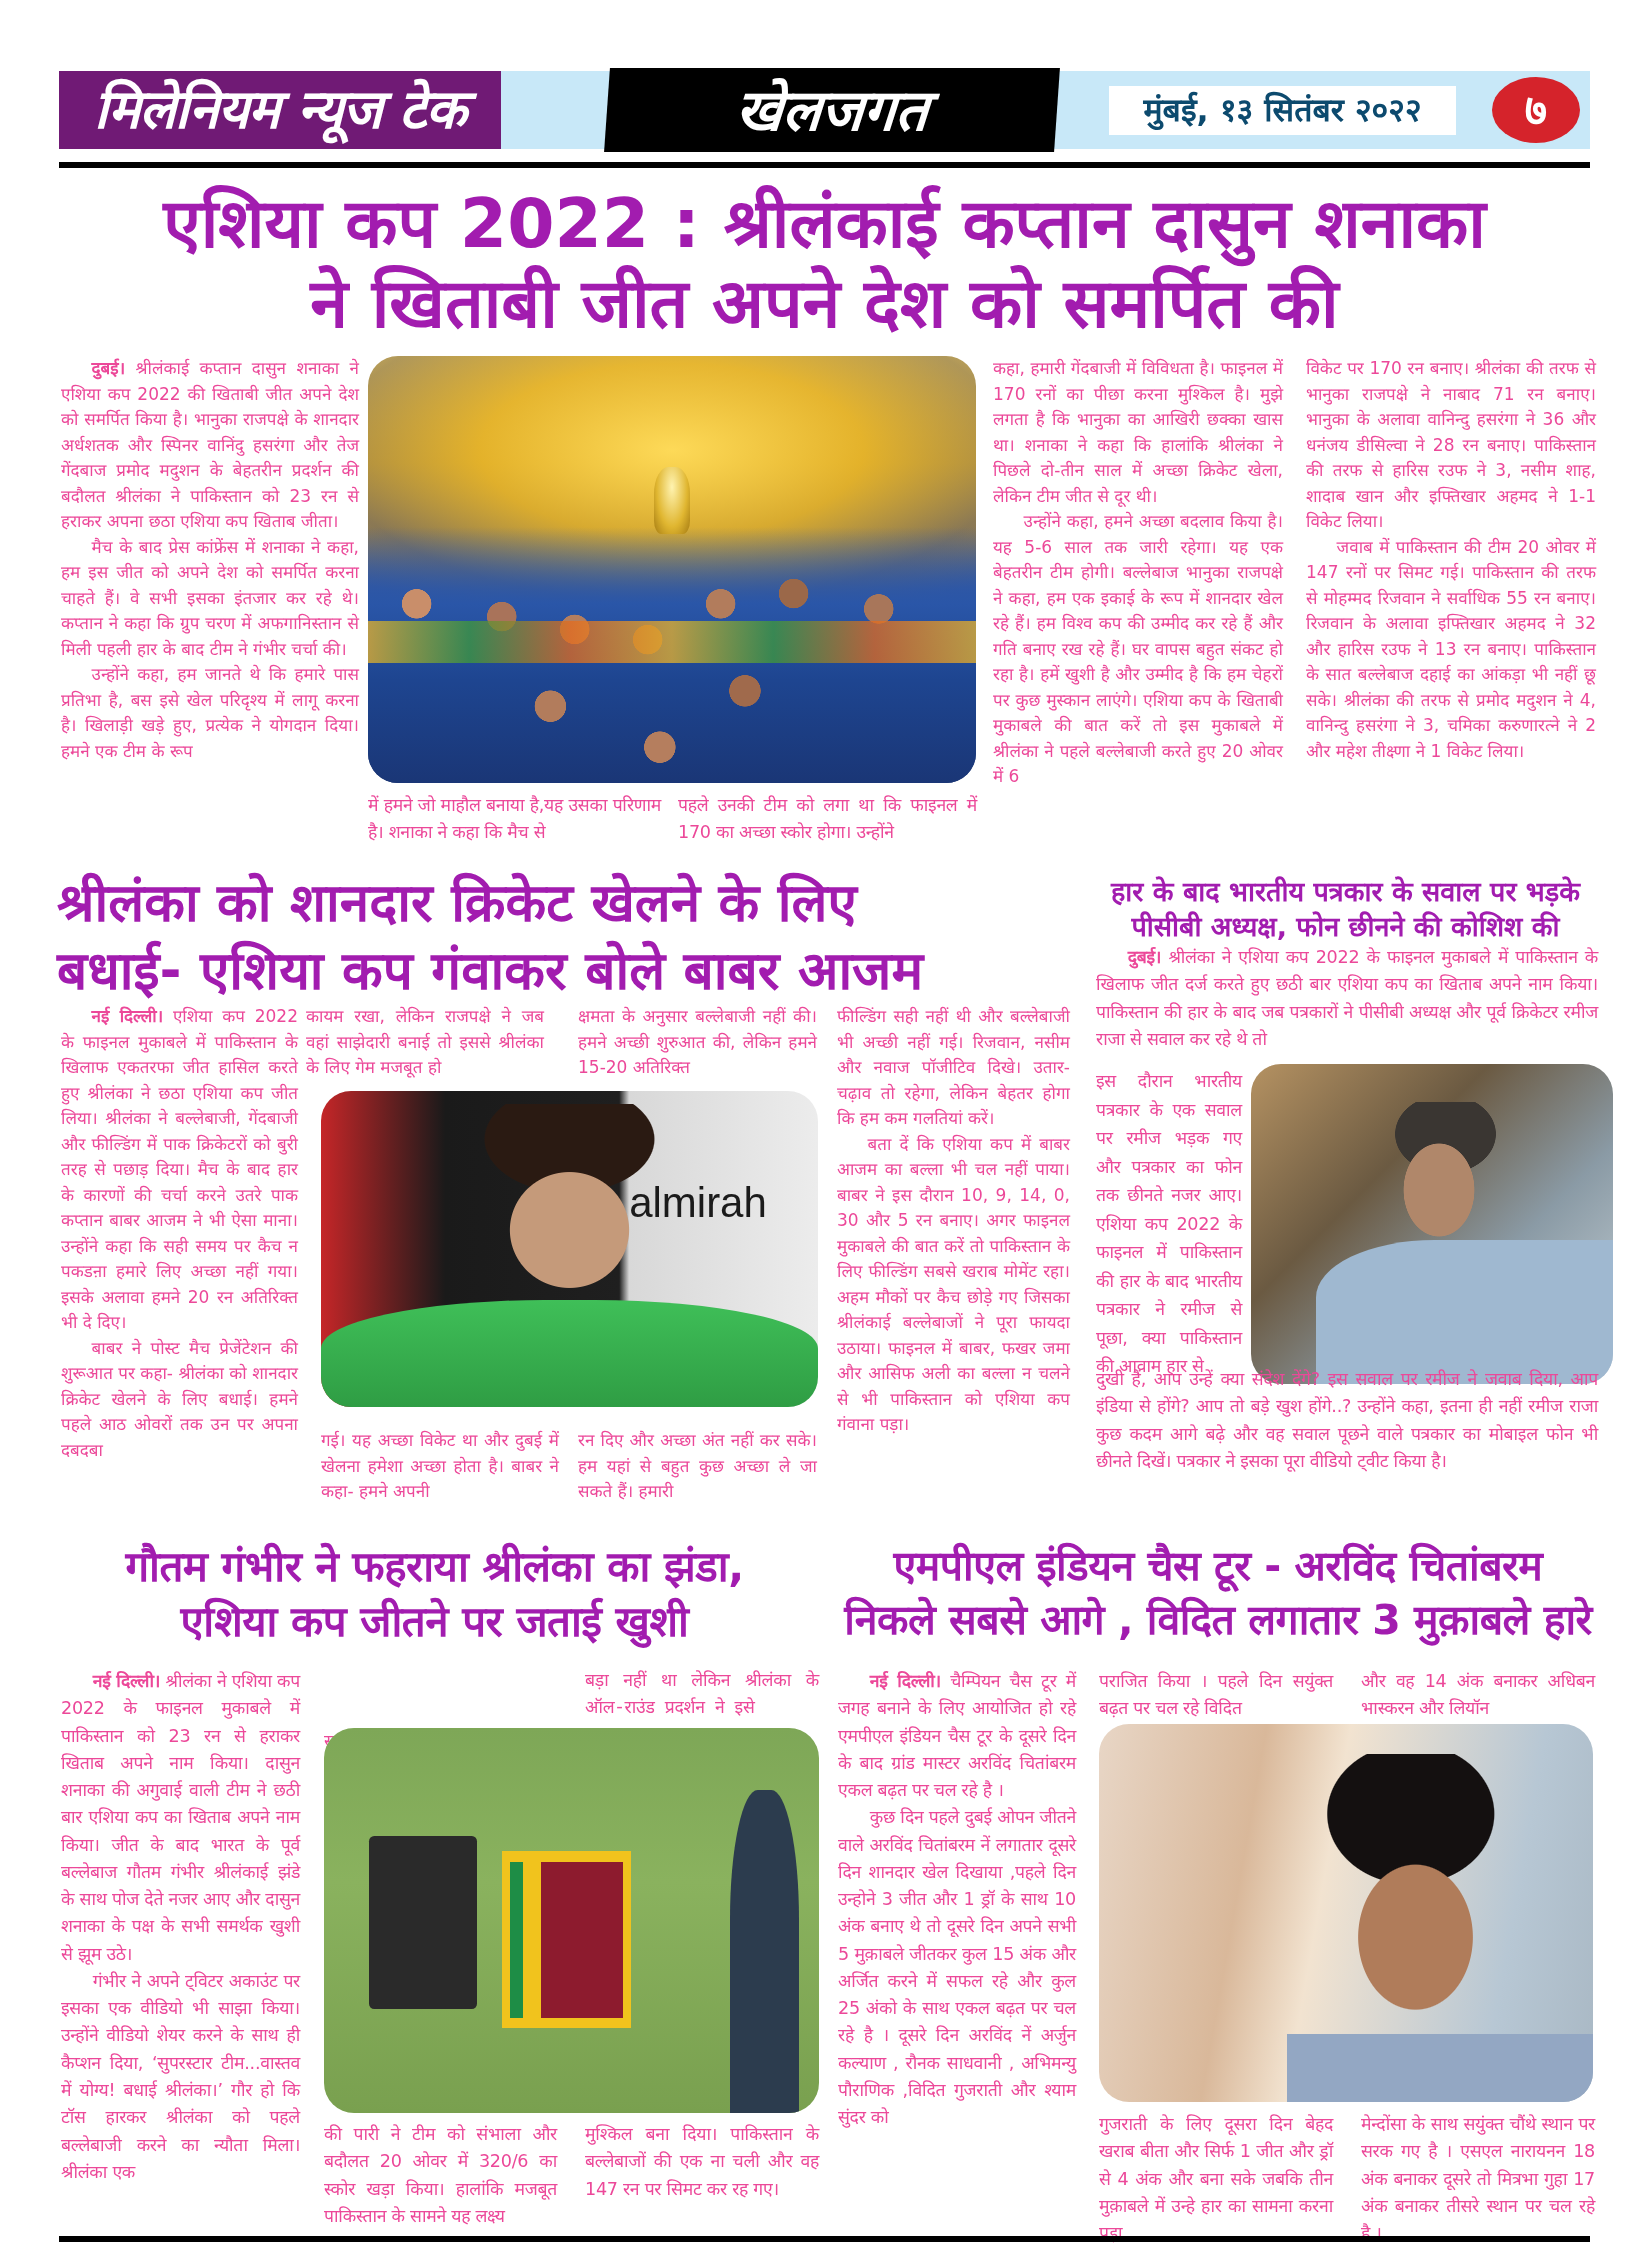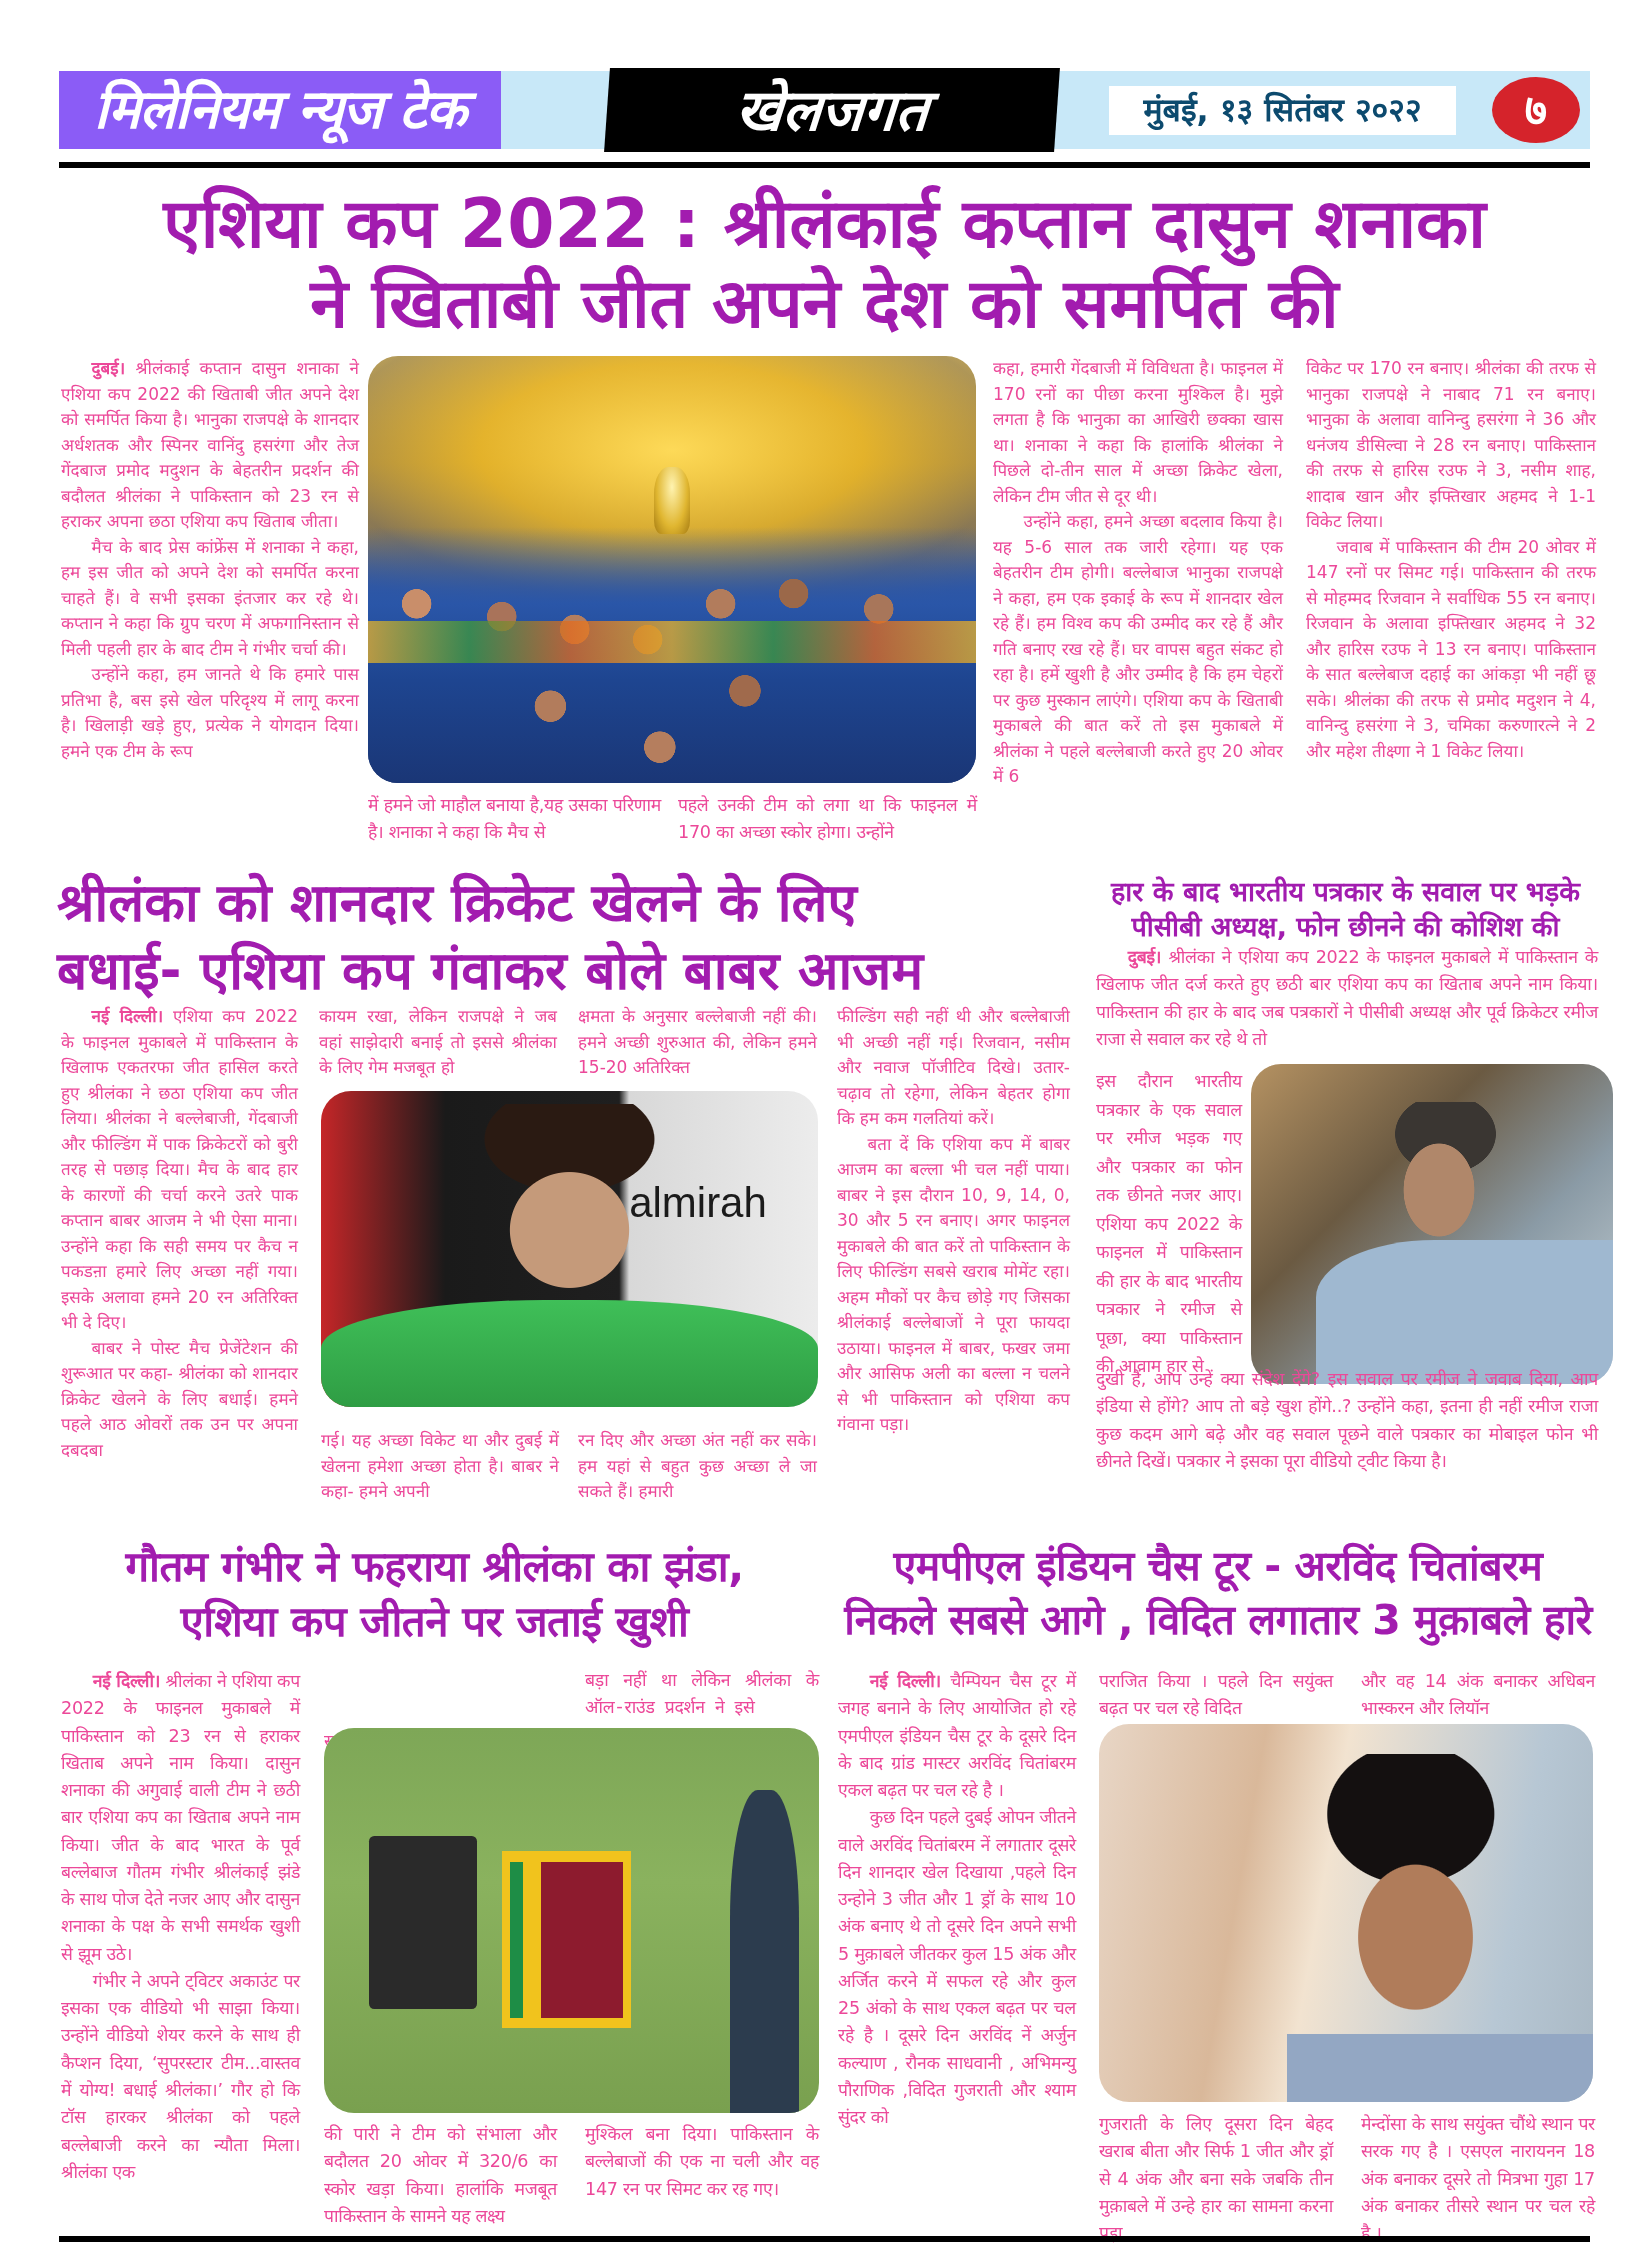--- a/index.html
+++ b/index.html
@@ -1,21 +1,21 @@
 <!DOCTYPE html>
 <html style="font-size:8.3px"><head>
 <meta charset="utf-8">
 <style>
   * { box-sizing: border-box; margin: 0; padding: 0; }
   html, body { width: 1650px; height: 2261px; background: #ffffff; overflow: hidden; }
   body { font-family: "DejaVu Sans", "Liberation Sans", sans-serif; color: #111; position: relative; }
 
   
   .masthead { position: absolute; left: 59px; top: 71px; width: 1531px; height: 78px; background: #c8e8f8; }
-  .mast-brand { position: absolute; left: 0; top: 0; width: 442px; height: 78px; background: #8b5cf6;
+  .mast-brand { position: absolute; left: 0; top: 0; width: 442px; height: 78px; background: #701a75;
     color: #fff; font-weight: bold; font-size: 54px; line-height: 78px; text-align: center; font-style: italic; letter-spacing: -1px; }
   .mast-section { position: absolute; left: 548px; top: -3.1px; width: 450px; height: 84px; background: #000;
     color: #fff; font-weight: bold; font-size: 57px; line-height: 84px; text-align: center; transform: skewX(-4deg); font-style: italic; }
   .mast-date { position: absolute; left: 1050px; top: 14.5px; width: 347px; height: 49px; background: #fff;
     font-weight: bold; font-size: 32px; line-height: 49px; text-align: center; color: #0c4a6e; }
   .mast-page { position: absolute; left: 1433px; top: 6.2px; width: 88px; height: 66px; border-radius: 50%;
     background: #d5232b; color: #fff; font-weight: bold; font-size: 43px; line-height: 66px; text-align: center; }
   .mast-rule { position: absolute; left: 59px; top: 162px; width: 1531px; height: 6.2px; background: #000; }
 
   
@@ -139,21 +139,21 @@
 <div class="hl hl-2">
   <div>श्रीलंका को शानदार क्रिकेट खेलने के लिए</div>
   <div>बधाई- एशिया कप गंवाकर बोले बाबर आजम</div>
 </div>
 
 <div class="col" style="left:61px; top:1004px; width:237px;">
   <p><span class="dateline">नई दिल्ली।</span> <span>एशिया कप 2022 के फाइनल मुकाबले में पाकिस्तान के खिलाफ एकतरफा जीत हासिल करते हुए श्रीलंका ने छठा एशिया कप जीत लिया। श्रीलंका ने बल्लेबाजी, गेंदबाजी और फील्डिंग में पाक क्रिकेटरों को बुरी तरह से पछाड़ दिया। मैच के बाद हार के कारणों की चर्चा करने उतरे पाक कप्तान बाबर आजम ने भी ऐसा माना। उन्होंने कहा कि सही समय पर कैच न पकडऩा हमारे लिए अच्छा नहीं गया। इसके अलावा हमने 20 रन अतिरिक्त भी दे दिए।</span></p>
   <p>बाबर ने पोस्ट मैच प्रेजेंटेशन की शुरूआत पर कहा- श्रीलंका को शानदार क्रिकेट खेलने के लिए बधाई। हमने पहले आठ ओवरों तक उन पर अपना दबदबा</p>
 </div>
 
-<div class="col" style="left:319px; top:1004px; width:238px;">
+<div class="col" style="left:306px; top:1004px; width:238px;">
   <p class="noind">कायम रखा, लेकिन राजपक्षे ने जब वहां साझेदारी बनाई तो इससे श्रीलंका के लिए गेम मजबूत हो</p>
 </div>
 <div class="col" style="left:578px; top:1004px; width:239px;">
   <p class="noind">क्षमता के अनुसार बल्लेबाजी नहीं की। हमने अच्छी शुरुआत की, लेकिन हमने 15-20 अतिरिक्त</p>
 </div>
 
 <div class="photo ph-babar">
   <div class="face"></div>
   <div class="shirt"></div>
   <div class="brand">almirah</div>

